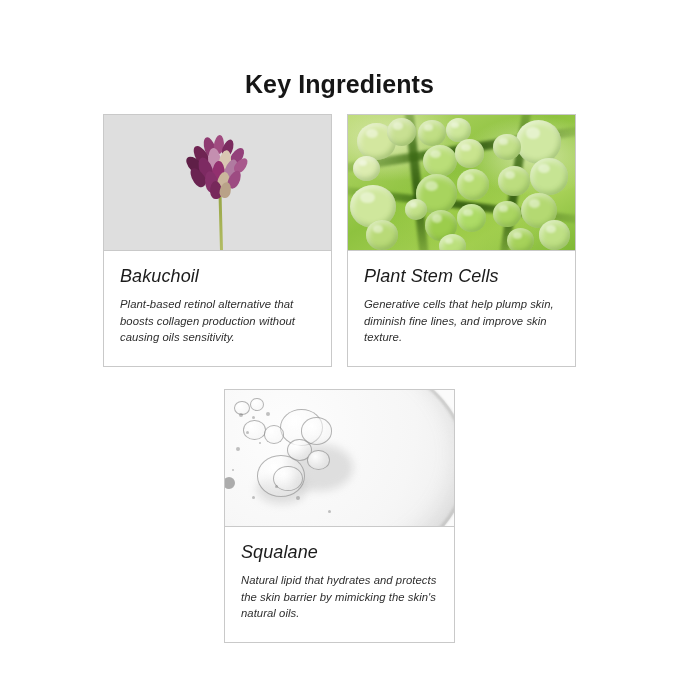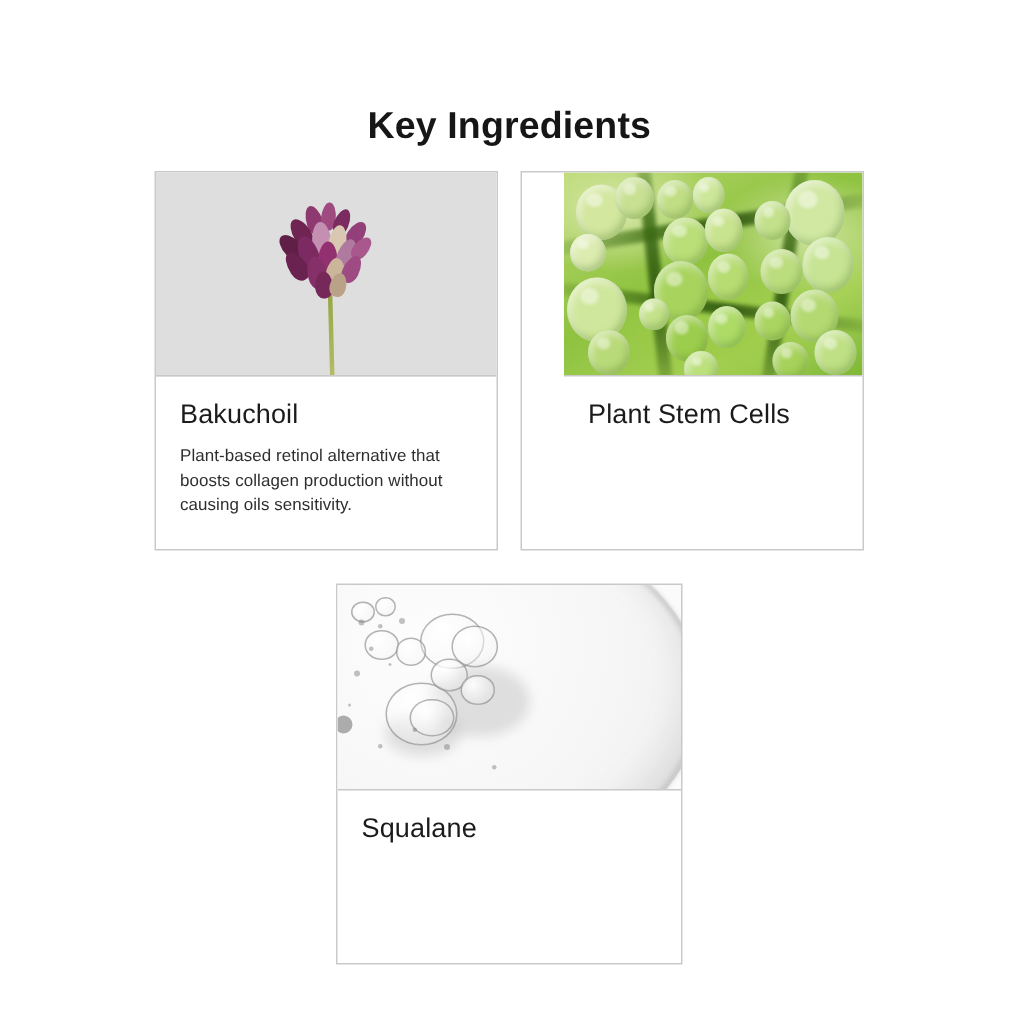--- a/index.html
+++ b/index.html
@@ -38,34 +38,35 @@
 
   
   .card {
     position: absolute;
     box-sizing: border-box;
     border: 1px solid #c9c9c9;
     background: #ffffff;
     overflow: hidden;
   }
   #card-bakuchoil   { left: 103px; top: 114px; width: 229px; height: 253px; }
-  #card-plantstem   { left: 347px; top: 114px; width: 229px; height: 253px; padding-left: 28px; }
+  #card-plantstem   { left: 347px; top: 114px; width: 229px; height: 253px; }
   #card-squalane    { left: 224px; top: 389px; width: 231px; height: 254px; }
 
   .card-media {
     position: relative;
     width: 100%;
     height: 135px;
     overflow: hidden;
     border-bottom: 1px solid #c9c9c9;
   }
   #card-squalane .card-media { height: 136px; }
 
   .card-body {
     padding: 14px 16px 0 16px;
+    font-style: italic;
   }
   .card-heading {
     font-size: 18px;
     font-weight: 400;
     color: #1b1b1b;
     line-height: 22px;
     letter-spacing: 0.1px;
     margin: 0 0 9px 0;
   }
   .card-desc {
@@ -245,20 +246,21 @@
       <div class="bub" style="left:64%; top:14%; width:12%; height:19%; background:#c3e08a;"></div>
       <div class="bub" style="left:80%; top:32%; width:17%; height:27%; background:#c6e493;"></div>
       <div class="bub" style="left:66%; top:38%; width:14%; height:22%; background:#bcdd7e;"></div>
       <div class="bub" style="left:76%; top:58%; width:16%; height:26%; background:#b4d972;"></div>
       <div class="bub" style="left:64%; top:64%; width:12%; height:19%; background:#aad561;"></div>
       <div class="bub" style="left:84%; top:78%; width:14%; height:22%; background:#bfe085;"></div>
       <div class="bub" style="left:70%; top:84%; width:12%; height:18%; background:#a6d25a;"></div>
     </div>
     <div class="card-body">
       <div class="card-heading">Plant Stem Cells</div>
+      <p class="card-desc">Generative cells that help plump skin, diminish fine lines, and improve skin texture.</p>
     </div>
   </div>
 
   <div class="card" id="card-squalane">
     <div class="card-media media-squalane">
       <div class="gel-blob"></div>
       <div class="gel-rim"></div>
 
       <div class="sq-smudge" style="left:26%; top:40%; width:30%; height:34%;"></div>
       <div class="sq-smudge" style="left:14%; top:62%; width:22%; height:22%;"></div>
@@ -282,16 +284,17 @@
       <div class="sq-dot" style="left:15%; top:38%; width:2px; height:2px;"></div>
       <div class="sq-dot" style="left:22%; top:70%; width:3px; height:3px;"></div>
       <div class="sq-dot" style="left:12%; top:78%; width:3px; height:3px;"></div>
       <div class="sq-dot" style="left:31%; top:78%; width:4px; height:4px;"></div>
       <div class="sq-dot" style="left:45%; top:88%; width:3px; height:3px;"></div>
       <div class="sq-dot" style="left:3%;  top:58%; width:2px; height:2px;"></div>
       <div class="sq-dot" style="left:-1%; top:64%; width:12px; height:12px; background:rgba(110,110,110,0.55);"></div>
     </div>
     <div class="card-body">
       <div class="card-heading">Squalane</div>
+      <p class="card-desc">Natural lipid that hydrates and protects the skin barrier by mimicking the skin's natural oils.</p>
     </div>
   </div>
 
 </div>
 
 </body></html>

